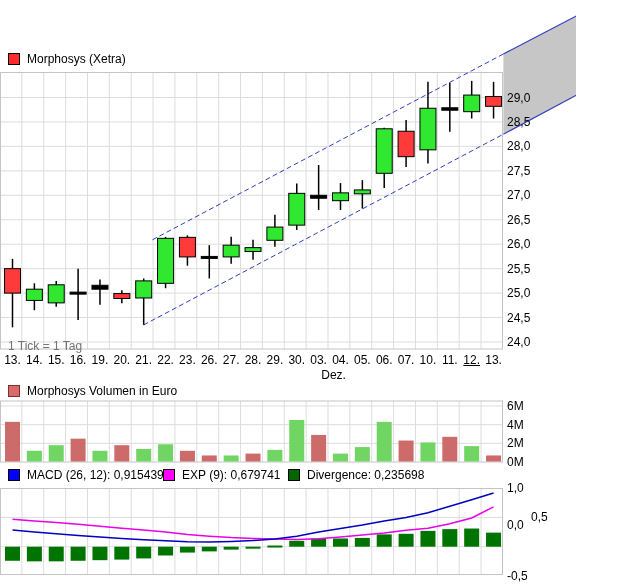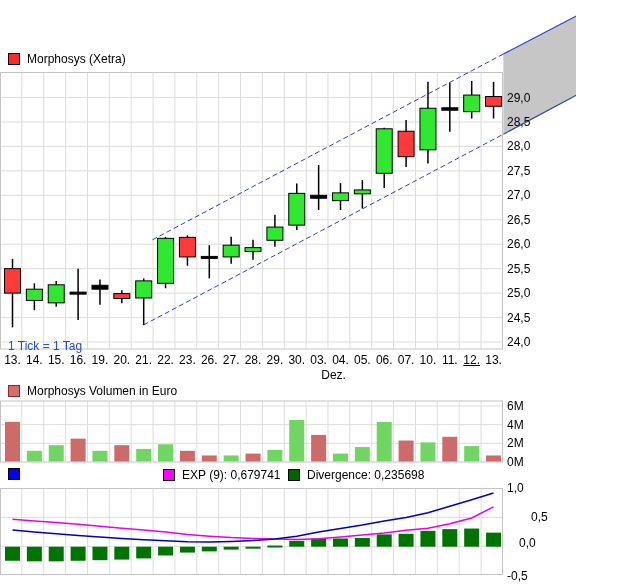--- a/index.html
+++ b/index.html
@@ -5,21 +5,21 @@
   html,body{margin:0;padding:0;background:#fff;}
   #stage{
     position:relative;width:576px;height:585px;background:#fff;overflow:hidden;
     font-family:"Liberation Sans","DejaVu Sans",sans-serif;color:#000;
   }
   #chart-layer{position:absolute;left:0;top:0;}
   .legend-row{position:absolute;display:flex;align-items:center;gap:7px;font-size:12px;white-space:nowrap;}
   .legend-marker{width:10px;height:10px;border:1px solid #000;flex:0 0 auto;}
   .axis-label{position:absolute;font-size:12px;line-height:12px;white-space:nowrap;}
   .date-label{position:absolute;font-size:12px;line-height:12px;transform:translateX(-50%);white-space:nowrap;}
-  .note{position:absolute;font-size:12px;color:#1d4ed8;white-space:nowrap;}
+  .note{position:absolute;font-size:12px;color:#737373;white-space:nowrap;}
 </style>
 </head>
 <body>
 
 <div id="stage">
 
   <svg id="chart-layer" width="617" height="585" viewBox="0 0 617 585">
       <line x1="21.866" y1="72.5" x2="21.866" y2="349" stroke="#dddddd" stroke-width="1"></line>
       <line x1="43.732" y1="72.5" x2="43.732" y2="349" stroke="#dddddd" stroke-width="1"></line>
       <line x1="65.598" y1="72.5" x2="65.598" y2="349" stroke="#dddddd" stroke-width="1"></line>
@@ -213,20 +213,21 @@
 
   <div class="note" style="left:8px;top:339px;">1 Tick = 1 Tag</div>
 
   <div class="legend-row" style="left:8px;top:384px;">
     <span class="legend-marker" id="m-vol" style="background: rgb(217, 107, 107); border-color: rgb(128, 48, 48);"></span>
     <span>Morphosys Volumen in Euro</span>
   </div>
 
   <div class="legend-row" style="left:8px;top:468px;">
     <span class="legend-marker" id="m-macd" style="background: rgb(0, 0, 255); border-color: rgb(0, 0, 0);"></span>
+    <span>MACD (26, 12): 0,915439</span>
   </div>
   <div class="legend-row" style="left:163px;top:468px;">
     <span class="legend-marker" id="m-exp" style="background: rgb(255, 0, 255); border-color: rgb(0, 0, 0);"></span>
     <span>EXP (9): 0,679741</span>
   </div>
   <div class="legend-row" style="left:288px;top:468px;">
     <span class="legend-marker" id="m-div" style="background: rgb(0, 102, 0); border-color: rgb(0, 0, 0);"></span>
     <span>Divergence: 0,235698</span>
   </div>
 
@@ -241,21 +242,21 @@
       <div class="axis-label" style="left: 507px; top: 262.65px;">25,5</div>
       <div class="axis-label" style="left: 507px; top: 287.1px;">25,0</div>
       <div class="axis-label" style="left: 507px; top: 311.55px;">24,5</div>
       <div class="axis-label" style="left: 507px; top: 336px;">24,0</div>
       <div class="axis-label" style="left: 507px; top: 400.002px;">6M</div>
       <div class="axis-label" style="left: 507px; top: 418.668px;">4M</div>
       <div class="axis-label" style="left: 507px; top: 437.334px;">2M</div>
       <div class="axis-label" style="left: 507px; top: 456px;">0M</div>
       <div class="axis-label" style="left: 507px; top: 482.1px;">1,0</div>
       <div class="axis-label" style="left: 531px; top: 511.4px;">0,5</div>
-      <div class="axis-label" style="left: 507px; top: 537px; margin-left: 12px;">0,0</div>
+      <div class="axis-label" style="left: 507px; top: 519px;">0,0</div>
       <div class="axis-label" style="left: 507px; top: 570px;">-0,5</div>
       <div class="date-label" style="left: 12.5px; top: 354px;">13.</div>
       <div class="date-label" style="left: 34.366px; top: 354px;">14.</div>
       <div class="date-label" style="left: 56.232px; top: 354px;">15.</div>
       <div class="date-label" style="left: 78.098px; top: 354px;">16.</div>
       <div class="date-label" style="left: 99.964px; top: 354px;">19.</div>
       <div class="date-label" style="left: 121.83px; top: 354px;">20.</div>
       <div class="date-label" style="left: 143.696px; top: 354px;">21.</div>
       <div class="date-label" style="left: 165.562px; top: 354px;">22.</div>
       <div class="date-label" style="left: 187.428px; top: 354px;">23.</div>

